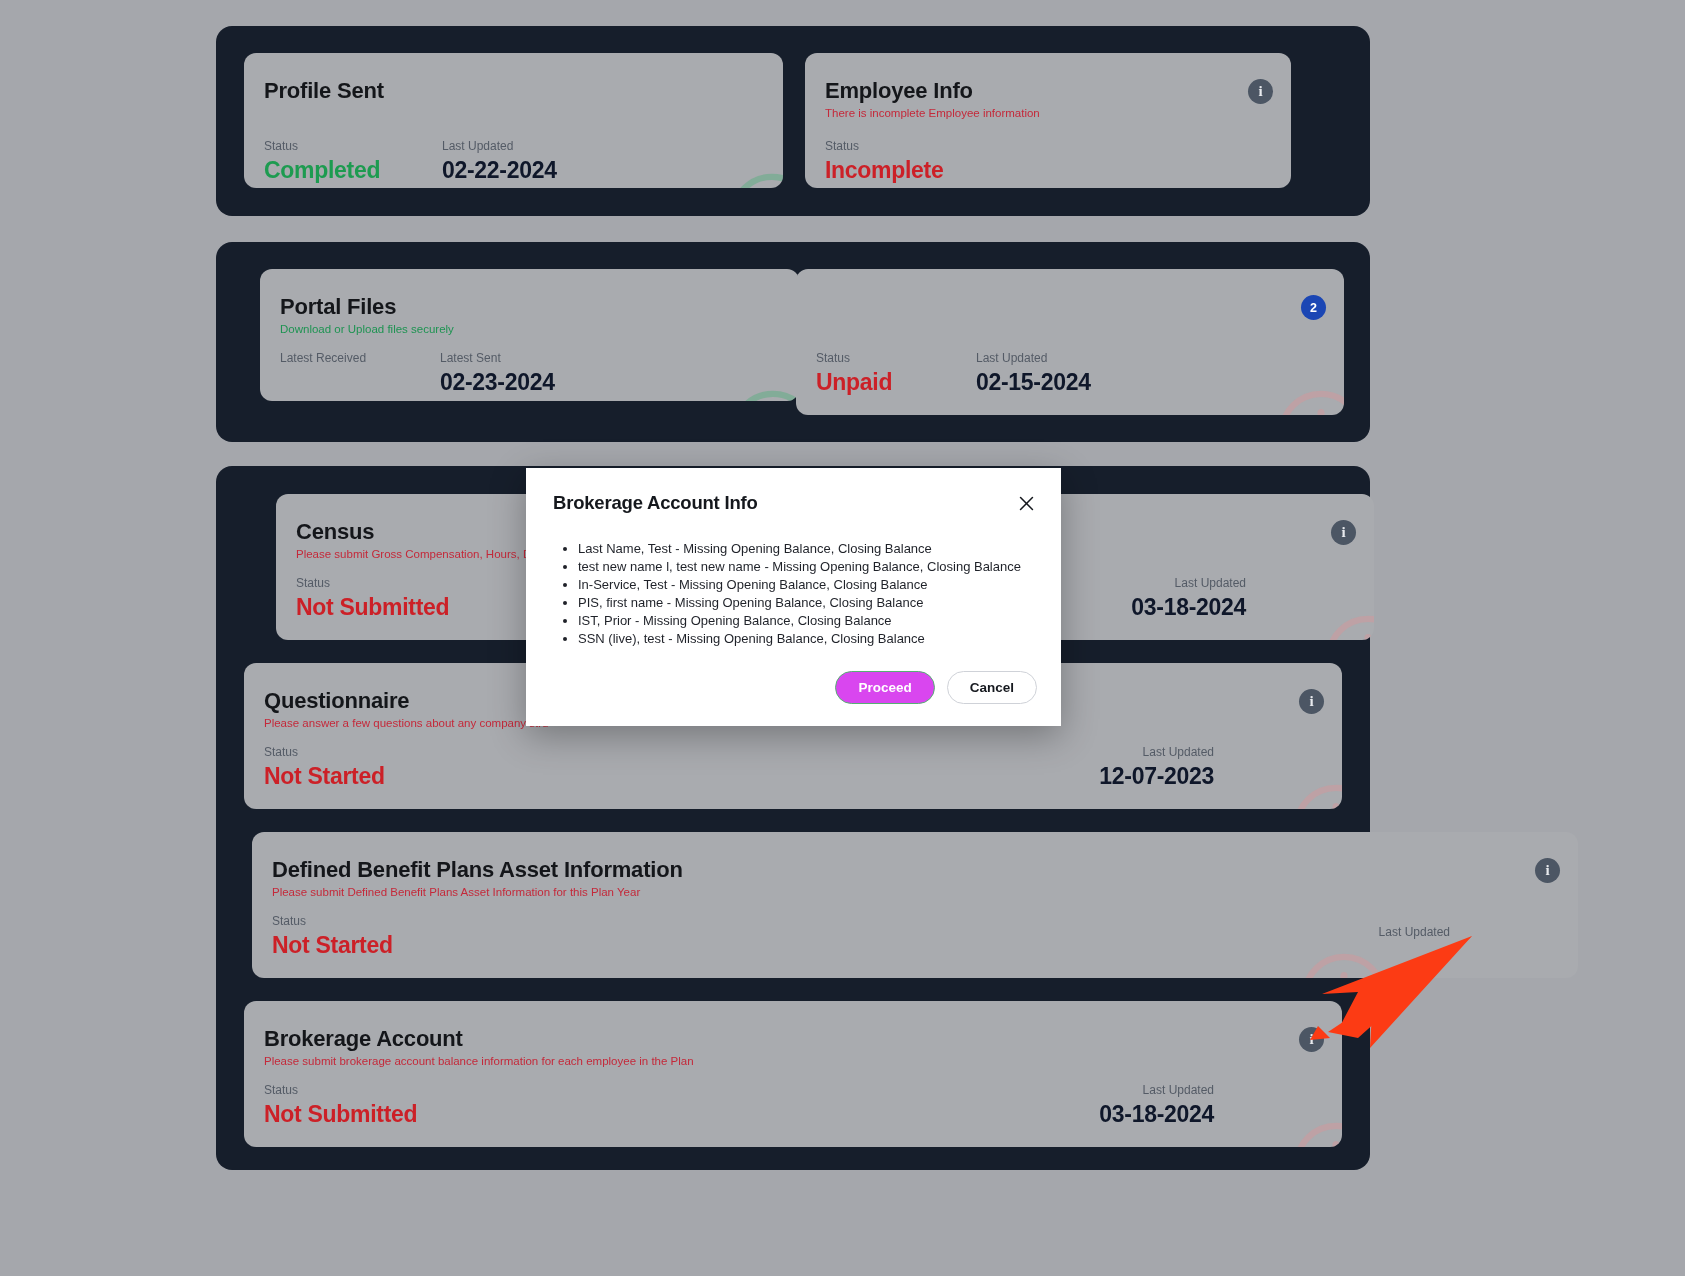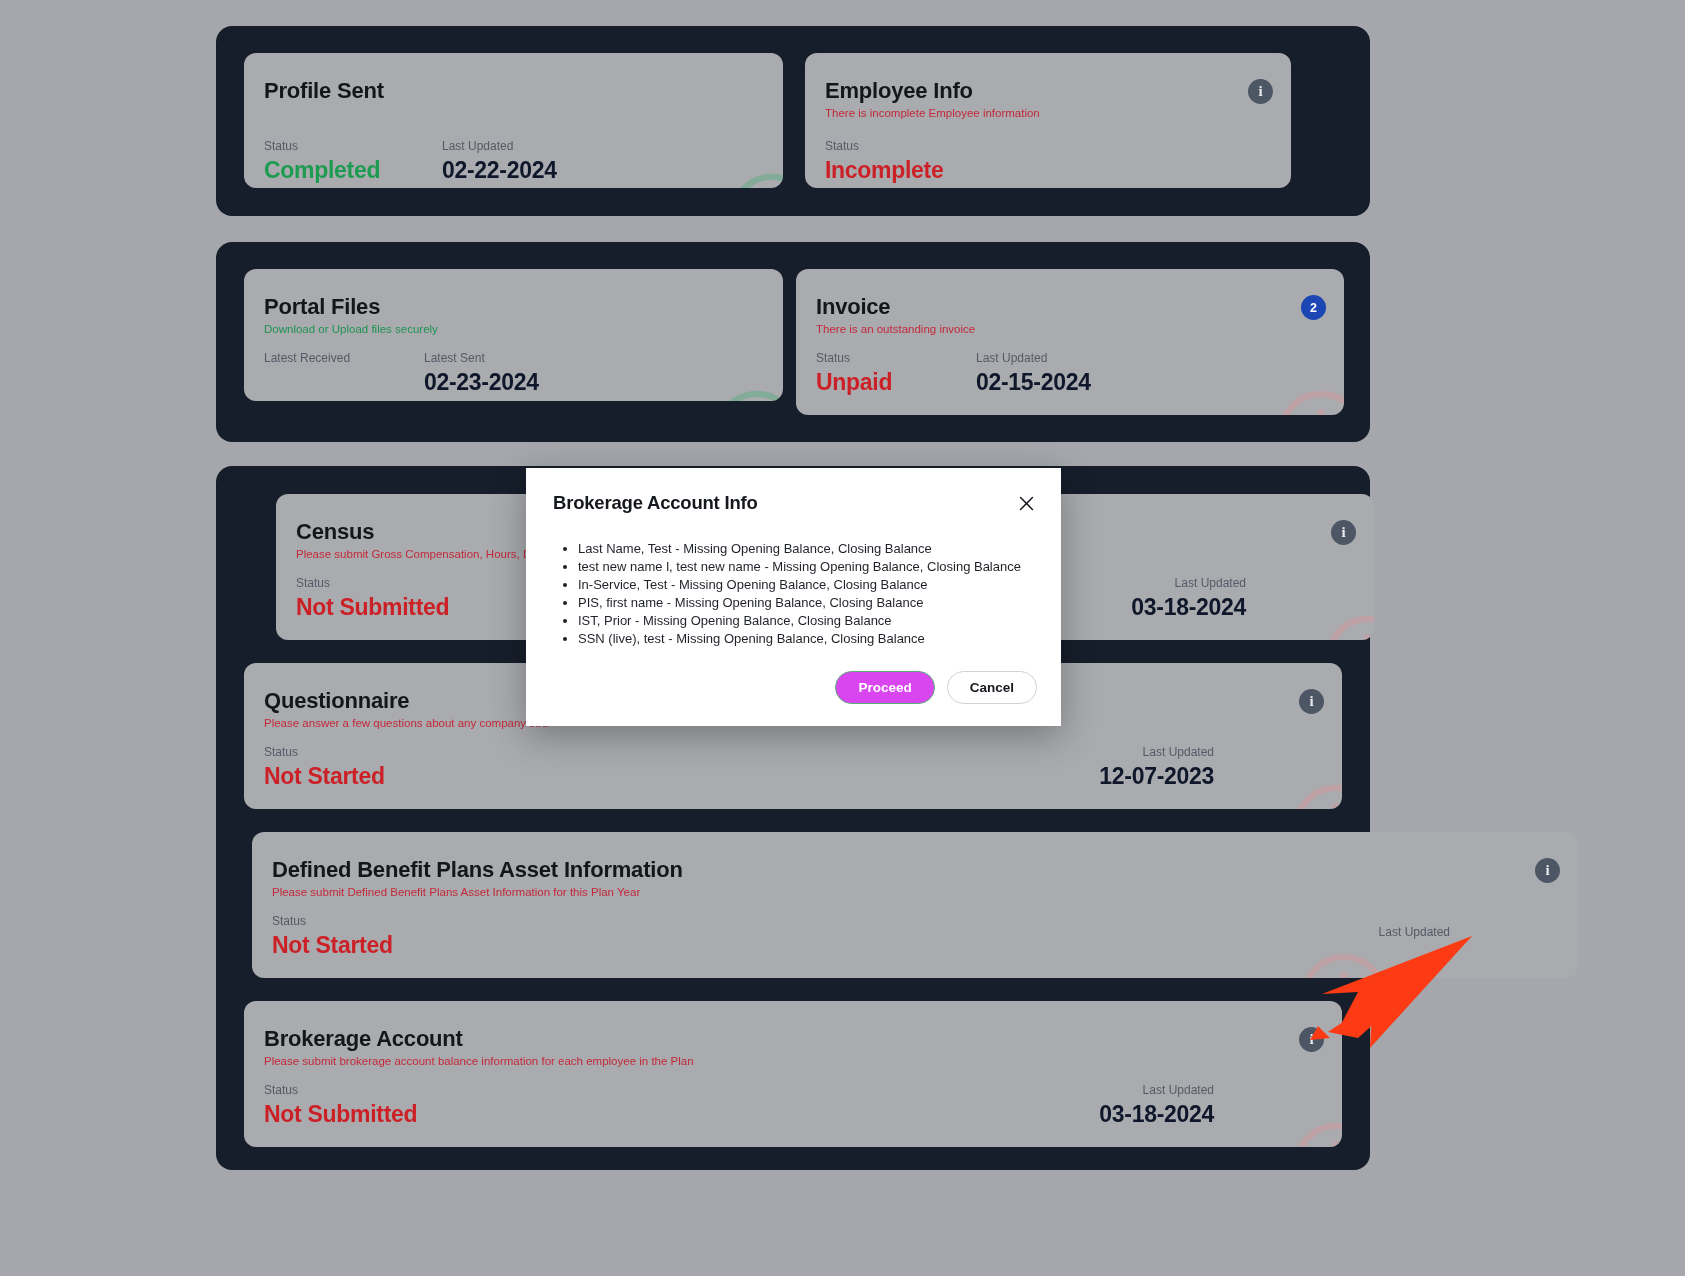--- a/index.html
+++ b/index.html
@@ -154,21 +154,21 @@
             <circle cx="24" cy="24" r="20" fill="none" stroke="#cf9a9d" stroke-width="3.2"></circle>
             <line x1="24" y1="13.5" x2="24" y2="27" stroke="#cf9a9d" stroke-width="3.6" stroke-linecap="round"></line>
             <circle cx="24" cy="33.5" r="2.1" fill="#cf9a9d"></circle>
           </svg>
       </div>
     </div>
   </div>
 
   <div class="section" id="section-mid">
 
-    <div class="card" style="left:28px; top:27px; width:539px; height:132px;">
+    <div class="card" style="left:44px; top:27px; width:539px; height:132px;">
       <div class="card-head">
         <div class="card-title">Portal Files</div>
         <div class="card-sub green">Download or Upload files securely</div>
       </div>
       <div class="field" style="left:20px; top:82px;">
         <div class="field-label">Latest Received</div>
         <div class="field-value"></div>
       </div>
       <div class="field" style="left:180px; top:82px;">
         <div class="field-label">Latest Sent</div>
@@ -176,24 +176,20 @@
       </div>
       <div class="glyph" style="left:466px; top:117px;">
         <svg viewBox="0 0 48 48">
             <circle cx="24" cy="24" r="20" fill="none" stroke="#63ad86" stroke-width="3.2"></circle>
             <path d="M15 24.5 L21.5 31 L33 19" fill="none" stroke="#63ad86" stroke-width="3.6" stroke-linecap="round" stroke-linejoin="round"></path>
           </svg>
       </div>
     </div>
 
     <div class="card" style="left:580px; top:27px; width:548px; height:146px;">
-      <div class="card-head">
-        <div class="card-title">Invoice</div>
-        <div class="card-sub">There is an outstanding invoice</div>
-      </div>
       <div class="field" style="left:20px; top:82px;">
         <div class="field-label">Status</div>
         <div class="field-value v-red">Unpaid</div>
       </div>
       <div class="field" style="left:180px; top:82px;">
         <div class="field-label">Last Updated</div>
         <div class="field-value">02-15-2024</div>
       </div>
       <div class="count-badge" style="right:18px; top:26px;">2</div>
       <div class="glyph" style="left:478px; top:117px;">

